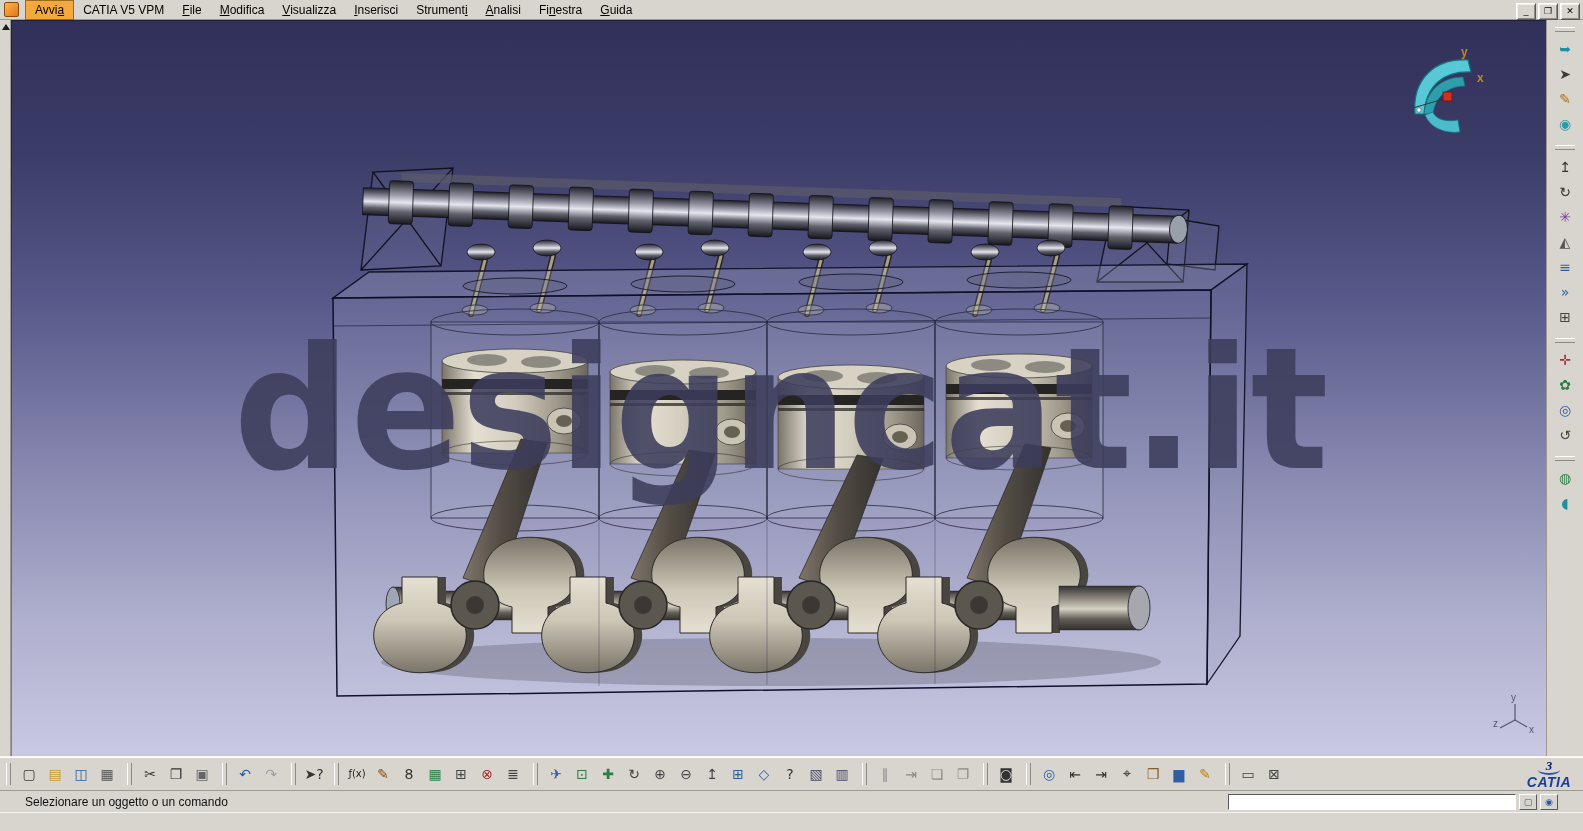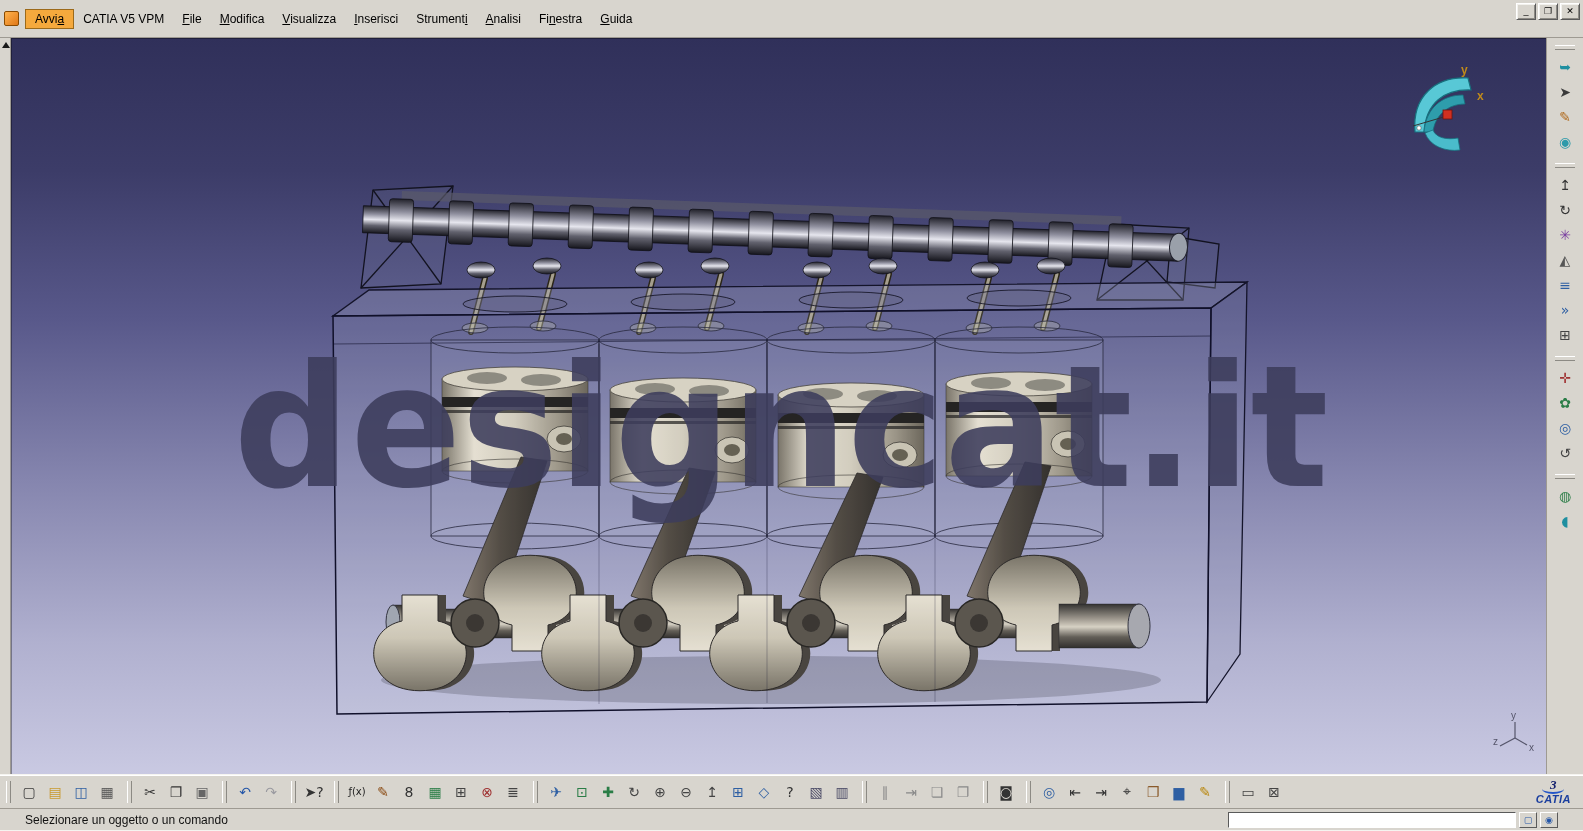--- a/index.html
+++ b/index.html
@@ -6,21 +6,21 @@
   html,body { width:1583px; height:831px; overflow:hidden; }
   body {
     font-family:"Liberation Sans", sans-serif;
     background:#d8d5ce; color:#000;
     -webkit-font-smoothing:antialiased;
   }
   .app { width:1583px; height:831px; display:flex; flex-direction:column; }
 
   
   .menu-bar{
-    height:38px; background:#d8d5ce; border-bottom:1px solid #9e9a92;
+    height:20px; background:#d8d5ce; border-bottom:1px solid #9e9a92;
     display:flex; align-items:center; position:relative; flex:0 0 auto;
   }
   .app-icon{
     width:15px; height:15px; margin:0 6px 0 4px;
     background:linear-gradient(135deg,#ffb34d,#e07818);
     border:1px solid #8a4a00; border-radius:2px;
   }
   .menu-items{ display:flex; align-items:center; height:100%; }
   .menu-item{
     padding:0 9px; height:20px; line-height:20px; font-size:12px;
@@ -87,21 +87,21 @@
   }
   .logo-prefix{
     font-family:"Liberation Serif", serif; font-weight:bold; font-style:italic;
     font-size:13px; color:#14206e;
   }
   .logo-swoosh{
     width:22px; height:6px; border-bottom:2px solid #2456c8;
     border-radius:0 0 100% 100%/0 0 10px 10px; margin-top:-3px;
   }
   .logo-brand{
-    font-size:11px; font-weight:bold; font-style:italic; color:#1a3e9e; letter-spacing:.5px;
+    font-size:14px; font-weight:bold; font-style:italic; color:#1a3e9e; letter-spacing:.5px;
   }
 
   
   .status-bar{
     flex:0 0 auto; height:22px; background:#d8d5ce; border-top:1px solid #9e9a92;
     display:flex; align-items:center; padding:0 25px; font-size:12px;
   }
   .status-msg{ color:#111; }
   .status-input{
     margin-left:auto; width:288px; height:16px; font-size:11px;

